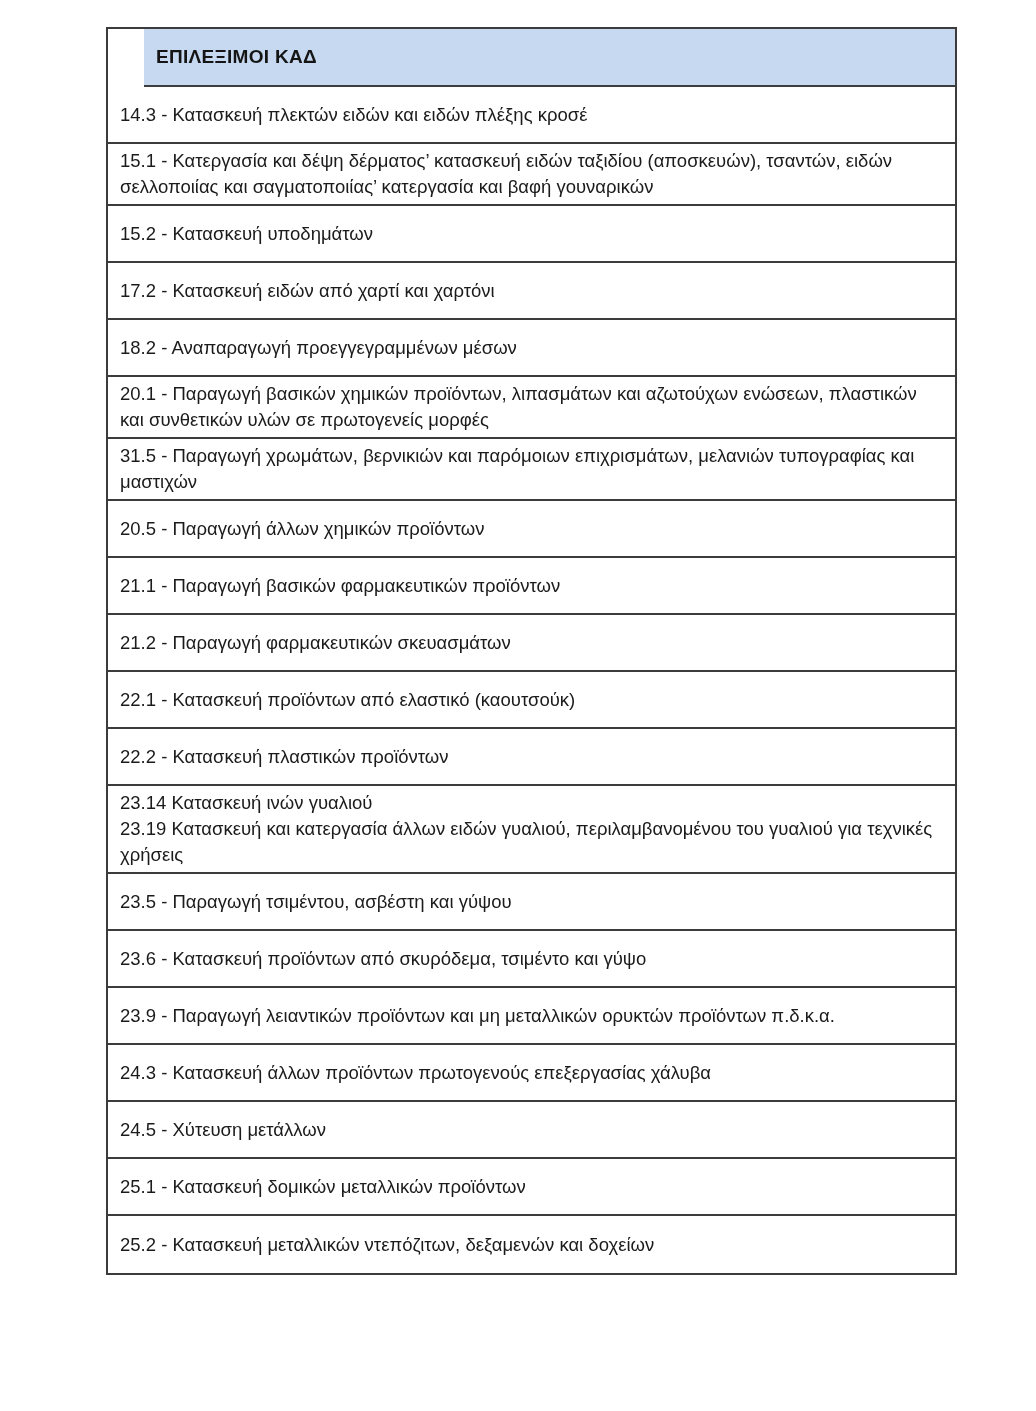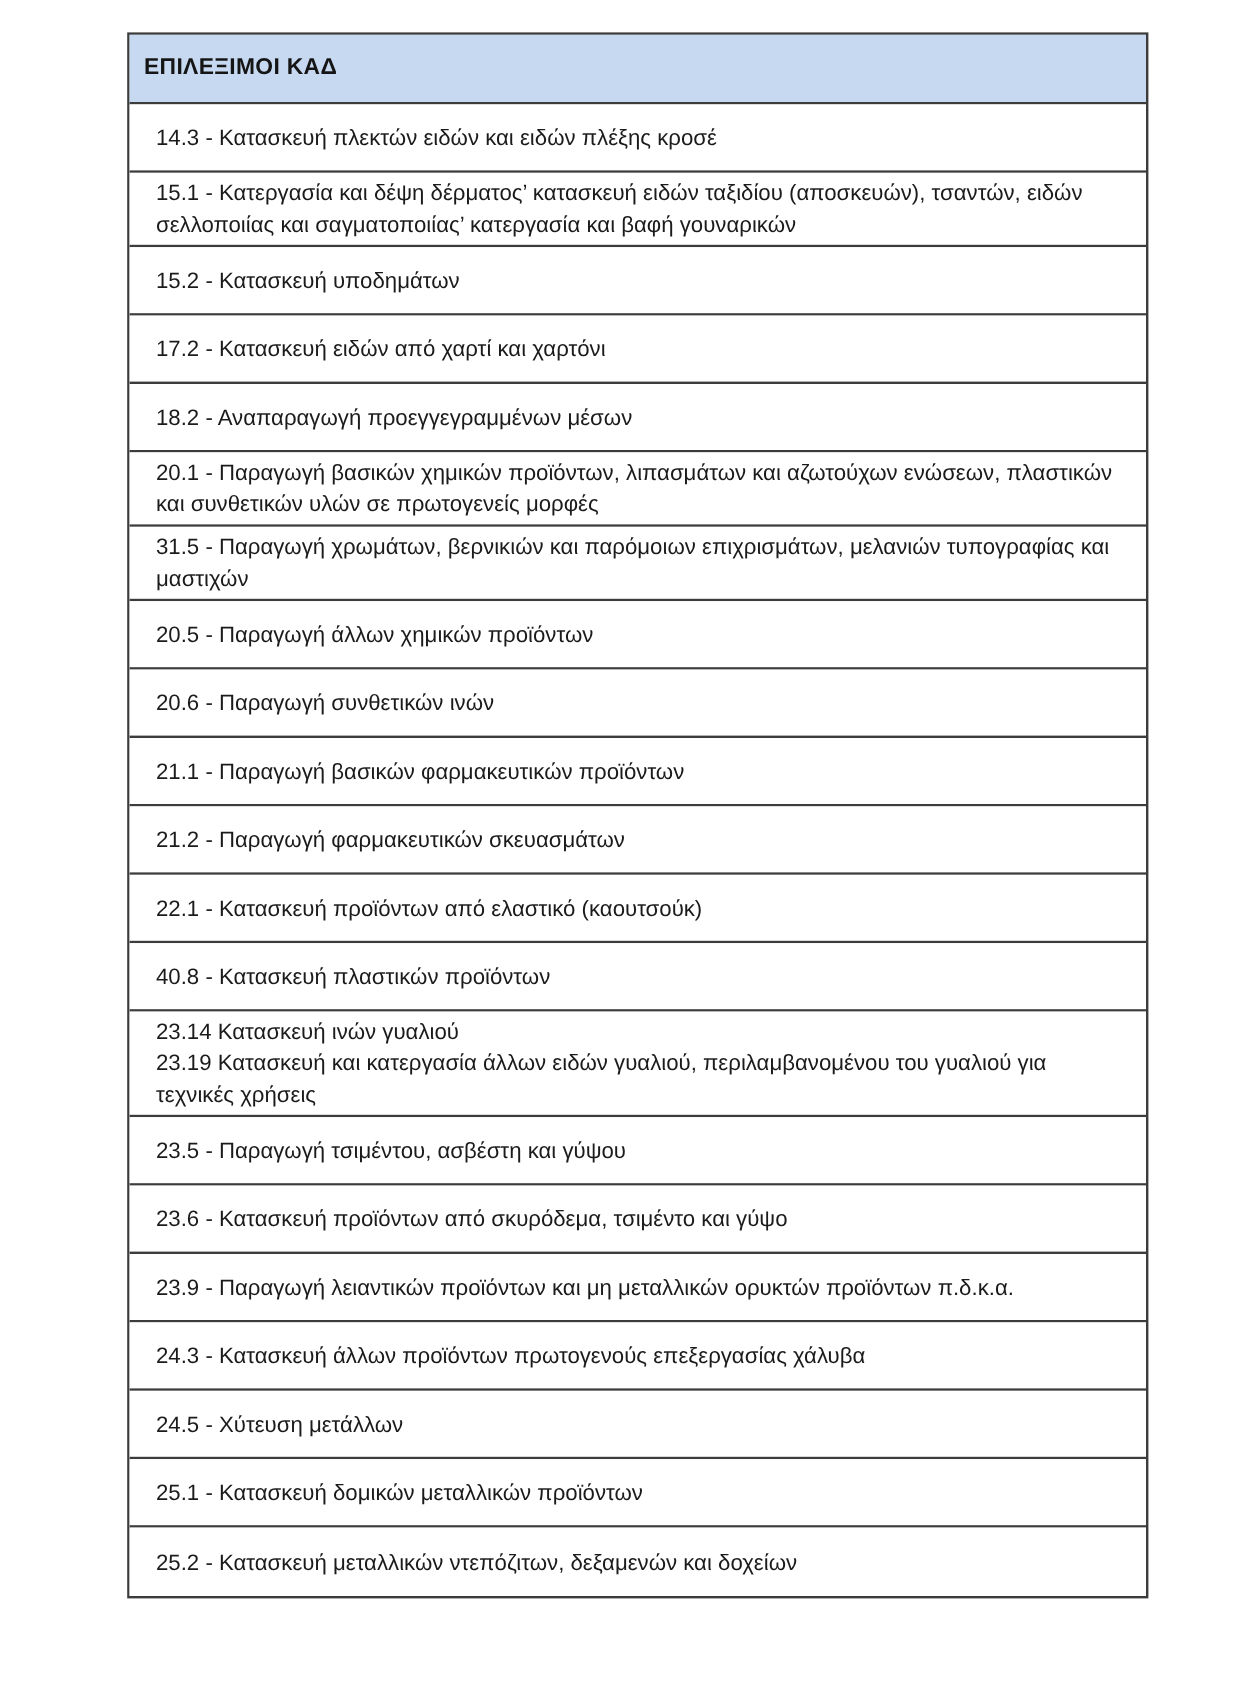--- a/index.html
+++ b/index.html
@@ -24,41 +24,42 @@
     border: 2px solid #3c3c3c;
     background: #ffffff;
   }
   .thead {
     box-sizing: border-box;
     min-height: 58px;
     display: flex;
     align-items: center;
     background: #c6d9f1;
     border-bottom: 2px solid #3c3c3c;
+    margin-left: 36px;
   }
   .hcell {
     padding: 4px 14px 4px 12px;
     font-size: 19px;
     font-weight: bold;
     color: #151515;
     letter-spacing: 0.3px;
   }
   .row {
     box-sizing: border-box;
     min-height: 57px;
     display: flex;
     align-items: center;
     border-bottom: 2px solid #3c3c3c;
     background: #ffffff;
   }
   .row:last-child {
     border-bottom: none;
   }
   .cell {
-    padding: 4px 14px 4px 22px;
+    padding: 4px 14px 4px 12px;
     font-size: 18.5px;
     line-height: 26px;
     color: #1b1b1b;
     white-space: pre-line;
   }
 </style>
 </head>
 <body>
 
 <div class="page">
@@ -86,33 +87,30 @@
     <div class="row">
       <div class="cell">20.1 - Παραγωγή βασικών χημικών προϊόντων, λιπασμάτων και αζωτούχων ενώσεων, πλαστικών και συνθετικών υλών σε πρωτογενείς μορφές</div>
     </div>
     <div class="row">
       <div class="cell">31.5 - Παραγωγή χρωμάτων, βερνικιών και παρόμοιων επιχρισμάτων, μελανιών τυπογραφίας και μαστιχών</div>
     </div>
     <div class="row">
       <div class="cell">20.5 - Παραγωγή άλλων χημικών προϊόντων</div>
     </div>
     <div class="row">
-      <div class="cell">20.6 - Παραγωγή συνθετικών ινών</div>
-    </div>
-    <div class="row">
       <div class="cell">21.1 - Παραγωγή βασικών φαρμακευτικών προϊόντων</div>
     </div>
     <div class="row">
       <div class="cell">21.2 - Παραγωγή φαρμακευτικών σκευασμάτων</div>
     </div>
     <div class="row">
       <div class="cell">22.1 - Κατασκευή προϊόντων από ελαστικό (καουτσούκ)</div>
     </div>
     <div class="row">
-      <div class="cell">40.8 - Κατασκευή πλαστικών προϊόντων</div>
+      <div class="cell">22.2 - Κατασκευή πλαστικών προϊόντων</div>
     </div>
     <div class="row">
       <div class="cell">23.14 Κατασκευή ινών γυαλιού
 23.19 Κατασκευή και κατεργασία άλλων ειδών γυαλιού, περιλαμβανομένου του γυαλιού για τεχνικές χρήσεις</div>
     </div>
     <div class="row">
       <div class="cell">23.5 - Παραγωγή τσιμέντου, ασβέστη και γύψου</div>
     </div>
     <div class="row">
       <div class="cell">23.6 - Κατασκευή προϊόντων από σκυρόδεμα, τσιμέντο και γύψο</div>

